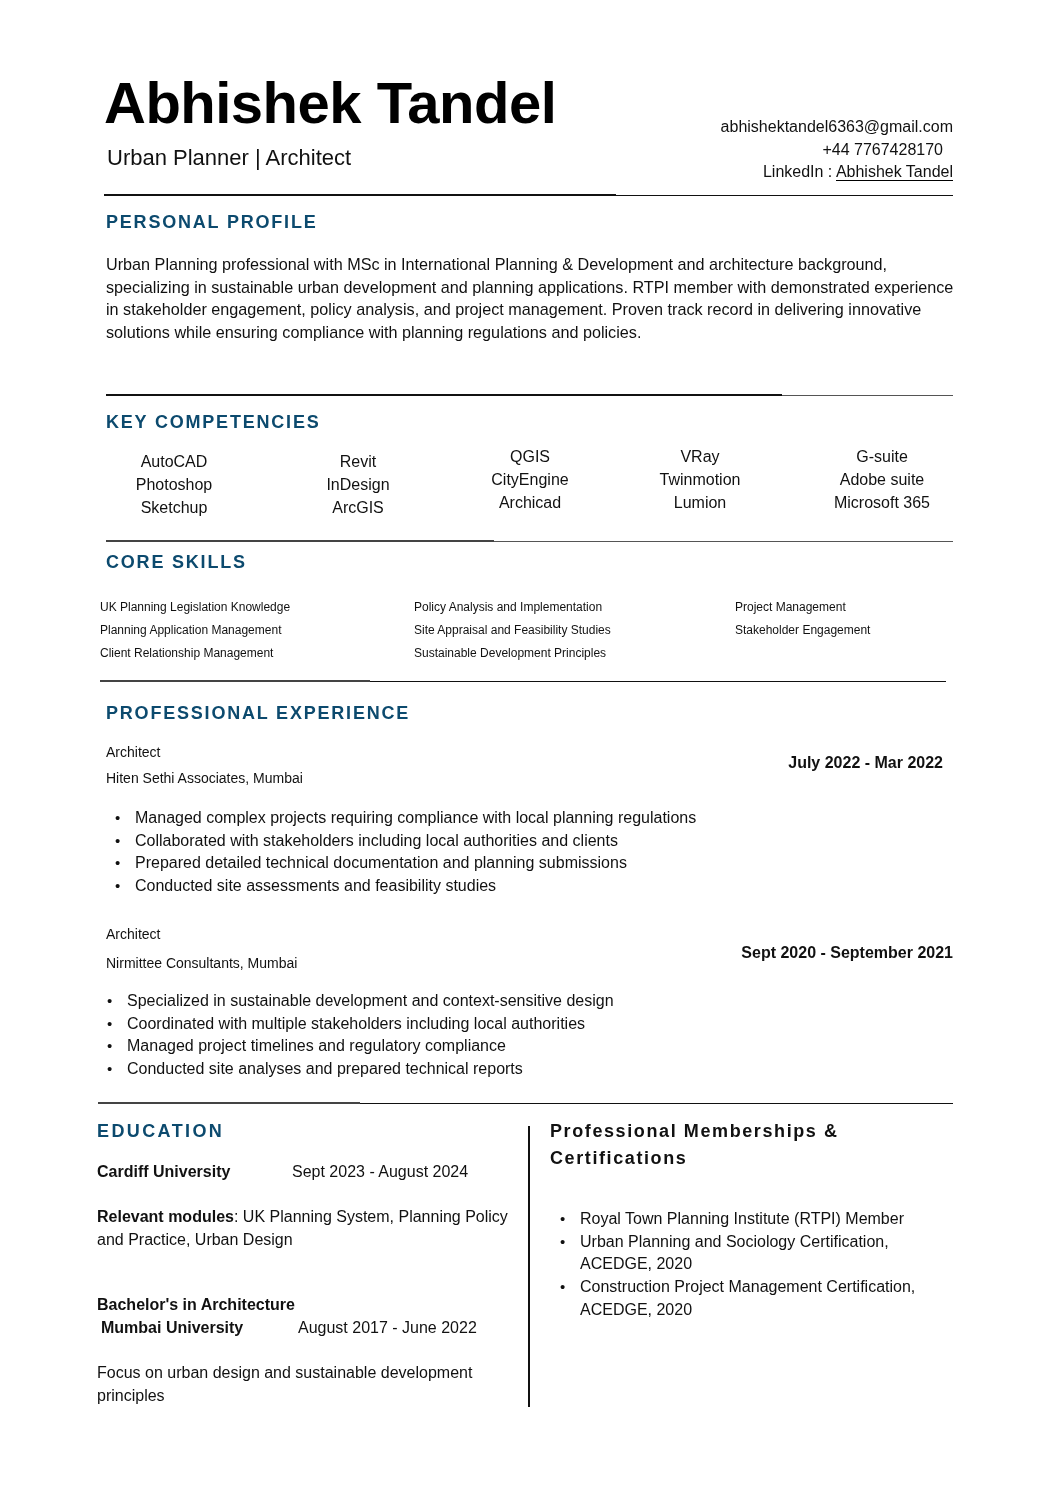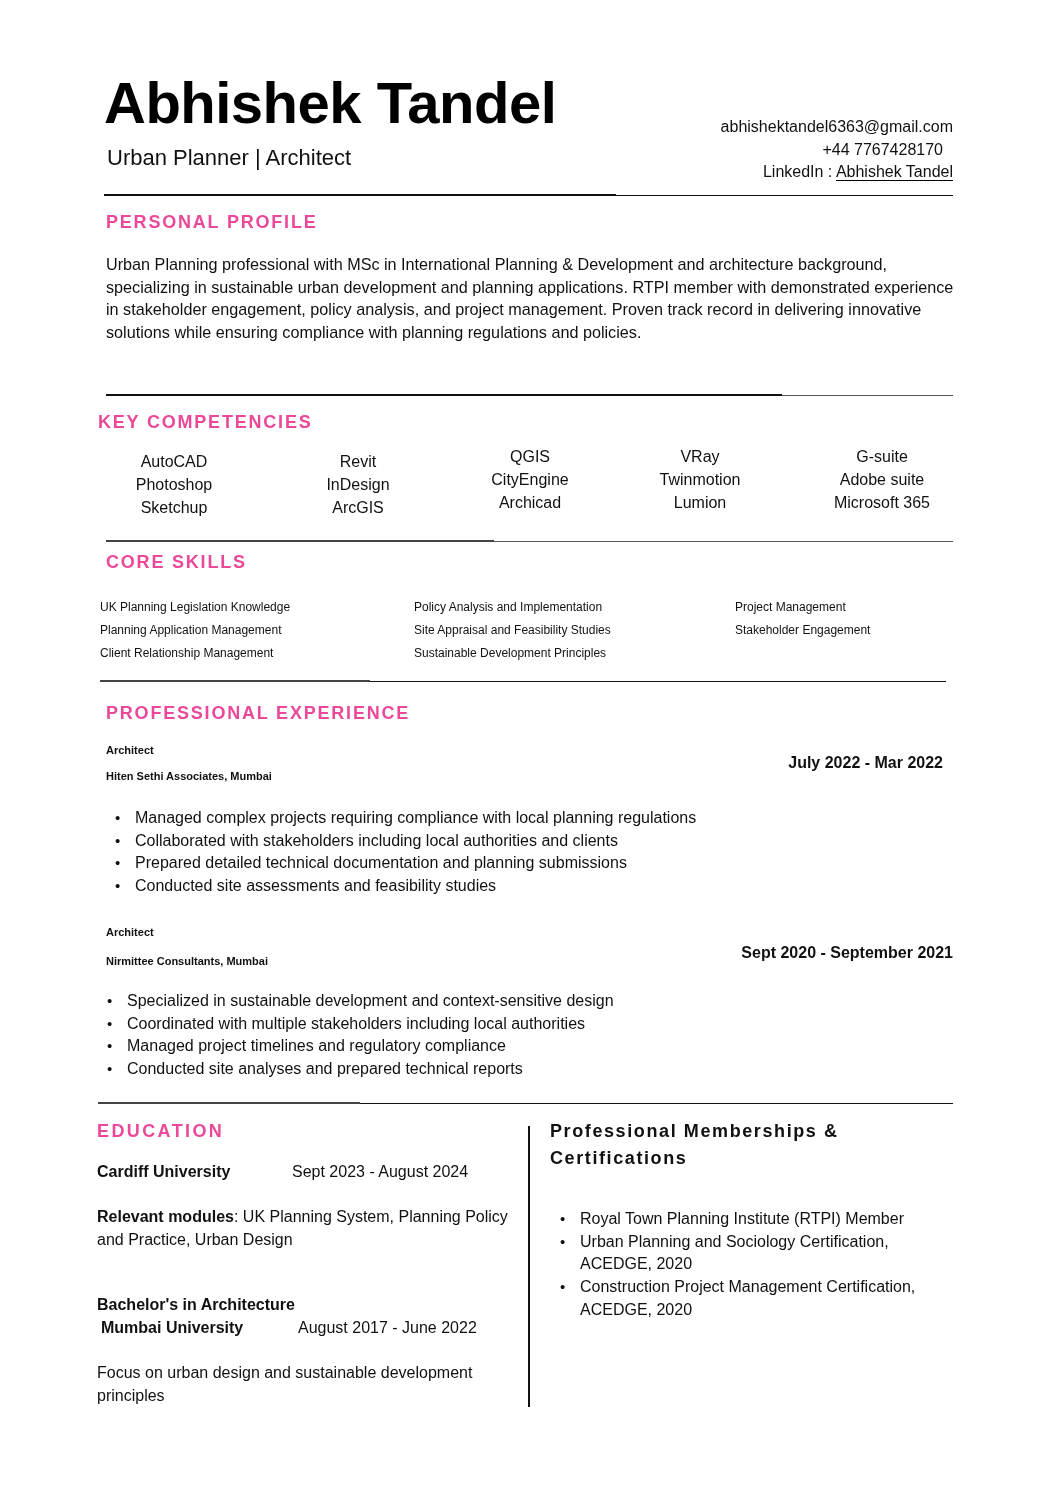--- a/index.html
+++ b/index.html
@@ -17,31 +17,31 @@
     .contact {
       right: 106px; top: 116px; text-align: right; font-size: 16px;
       line-height: 22.5px; color: #111; margin-left: 32px;
     }
     .contact .phone { padding-right: 10px; }
     .contact a { color: #111; text-decoration: none; border-bottom: 1.5px solid #000; }
     .hr { position: absolute; height: 0; border-top: 2px solid #111; }
     .hr.thin { border-top: 1px solid #555; }
     .section-title {
       position: absolute; font-size: 18px; font-weight: bold;
-      letter-spacing: 1.8px; color: #ec4899;
+      letter-spacing: 1.8px; color: #0c4a6e;
     }
     .profile-text {
       left: 106px; top: 253px; width: 850px; font-size: 16.2px;
       line-height: 22.6px; color: #111;
     }
     .comp-col {
       position: absolute; text-align: center; font-size: 16px; line-height: 23px;
     }
     .skills-col { position: absolute; font-size: 12px; line-height: 23px; }
-    .job-title { position: absolute; font-size: 11px; font-weight: bold; }
+    .job-title { position: absolute; font-size: 14px; font-weight: normal; }
     .job-date { position: absolute; font-size: 16px; font-weight: bold; }
     ul.bullets {
       position: absolute; margin: 0; padding: 0 0 0 0; list-style: none;
       font-size: 16px; line-height: 22.7px;
     }
     ul.bullets li { position: relative; padding-left: 22px; }
     ul.bullets li::before {
       content: "\2022"; position: absolute; left: 2px; top: 0; font-size: 15px;
     }
     .edu { position: absolute; font-size: 16px; line-height: 23px; }
@@ -67,21 +67,21 @@
   </div>
 </div>
 <div class="hr" style="left:104px; top:194px; width:512px;"></div>
 <div class="hr" style="left:616px; top:195px; width:337px; border-top-width:1.5px;"></div>
 
 <div class="section-title" style="left:106px; top:212px;">PERSONAL PROFILE</div>
 <div class="abs profile-text">Urban Planning professional with MSc in International Planning &amp; Development and architecture background, specializing in sustainable urban development and planning applications. RTPI member with demonstrated experience in stakeholder engagement, policy analysis, and project management. Proven track record in delivering innovative solutions while ensuring compliance with planning regulations and policies.</div>
 <div class="hr" style="left:106px; top:394px; width:676px;"></div>
 <div class="hr thin" style="left:782px; top:395px; width:171px;"></div>
 
-<div class="section-title" style="left:98px; top:412px;">KEY COMPETENCIES</div>
+<div class="section-title" style="left:106px; top:412px;">KEY COMPETENCIES</div>
 <div class="comp-col" style="left:114px; top:450px; width:120px;">
   <div>AutoCAD</div>
   <div>Photoshop</div>
   <div>Sketchup</div>
 </div>
 <div class="comp-col" style="left:298px; top:450px; width:120px;">
   <div>Revit</div>
   <div>InDesign</div>
   <div>ArcGIS</div>
 </div>

